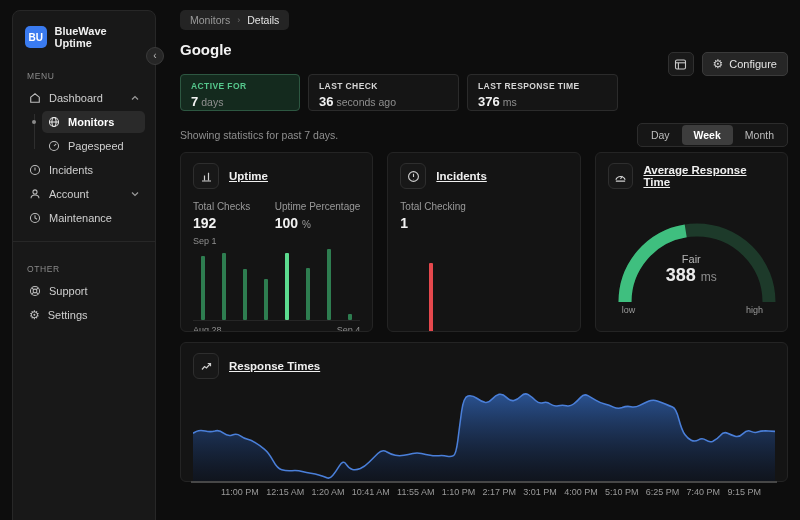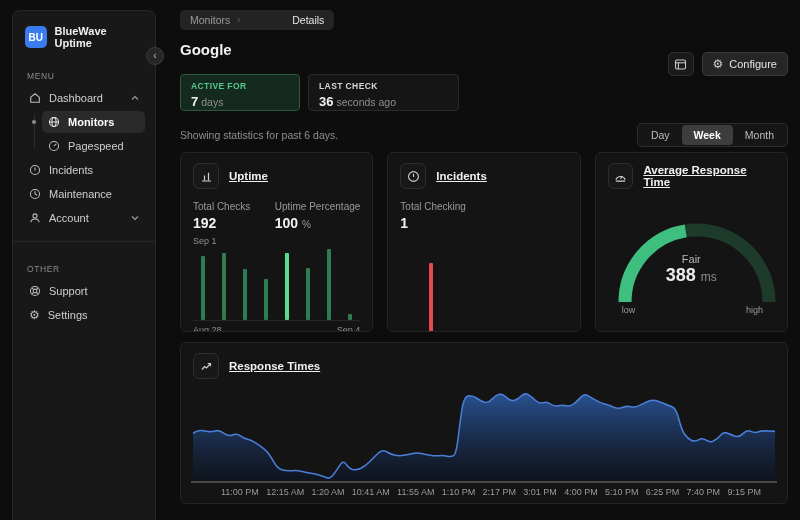--- a/index.html
+++ b/index.html
@@ -52,21 +52,21 @@
   .gear-glyph { font-size:12px; line-height:1; color:#bdbdbd; }
 
   
   main { flex:1; padding:10px 12px 0 12px; position:relative; }
   .breadcrumb {
     display:inline-flex; align-items:center; gap:7px;
     background:#242424; border-radius:5px; padding:4px 10px; font-size:10.5px;
   }
   .bc-a { color:#9a9a9a; cursor:pointer; }
   .bc-sep { color:#6e6e6e; font-size:9px; }
-  .bc-b { color:#e4e4e4; cursor:pointer;margin-left:45px; }
+  .bc-b { color:#e4e4e4; cursor:pointer; }
 
   .page-title { margin-top:11px; font-size:15px; font-weight:bold; color:#f2f2f2; }
   .sub-row { margin-top:5px; display:flex; align-items:center; gap:6px; }
   .status-dot {
     width:7px; height:7px; border-radius:50%; background:#35c57c;
     box-shadow:0 0 0 2.5px rgba(53,197,124,.22);
   }
   .mon-url { font-size:11px; font-weight:600; color:#e0e0e0; }
   .sub-sep { color:#777; font-size:9px; }
   .sub-note { font-size:10.5px; color:#8f8f8f; }
@@ -142,21 +142,21 @@
   .gauge-wrap { position:relative; margin-top:24px; height:104px; }
   .gauge-wrap svg { display:block; margin:0 auto; }
   .gauge-center { position:absolute; left:0; right:0; top:40px; text-align:center; }
   .gauge-status { font-size:11px; color:#b5b5b5; }
   .gauge-value { font-size:18px; font-weight:bold; color:#ececec; }
   .gauge-unit { font-size:12px; font-weight:normal; color:#8f8f8f; }
   .gauge-low  { position:absolute; bottom:2px; left:14px;  font-size:9px; color:#9a9a9a; }
   .gauge-high { position:absolute; bottom:2px; right:12px; font-size:9px; color:#9a9a9a; }
 
   .response-card {
-    margin-top:10px; height:162px; background:#141414;
+    margin-top:10px; height:140px; background:#141414;
     border:1px solid #242424; border-radius:6px; padding:10px 12px 6px;
   }
   .rt-chart { margin-top:6px; }
   .rt-chart svg { display:block; width:100%; height:96px; }
   .rt-axis { border-top:2px solid #474747; margin:0 -2px; }
   .rt-labels {
     display:flex; justify-content:space-between; padding:4px 14px 0 28px;
     font-size:9px; color:#9a9a9a;
   }
 </style>
@@ -207,35 +207,35 @@
         <svg width="12" height="12" viewBox="0 0 14 14" fill="none" stroke="#bdbdbd" stroke-width="1.2">
             <circle cx="7" cy="7" r="5.3"></circle>
             <line x1="7" y1="4" x2="7" y2="7.6"></line>
             <line x1="7" y1="9.8" x2="7" y2="10"></line>
           </svg>
         <span>Incidents</span>
       </div>
 
       <div class="mi">
         <svg width="12" height="12" viewBox="0 0 14 14" fill="none" stroke="#bdbdbd" stroke-width="1.2">
-            <circle cx="7" cy="7" r="5.3"></circle>
-            <polyline points="7,3.8 7,7 9.4,8.4"></polyline>
-          </svg>
-        <span>Maintenance</span>
-      </div>
-
-      <div class="mi">
-        <svg width="12" height="12" viewBox="0 0 14 14" fill="none" stroke="#bdbdbd" stroke-width="1.2">
             <circle cx="7" cy="4.6" r="2.4"></circle>
             <path d="M2.4 12 C2.4 9.4 4.4 8.2 7 8.2 C9.6 8.2 11.6 9.4 11.6 12"></path>
           </svg>
         <span>Account</span>
         <svg class="chev" width="8" height="8" viewBox="0 0 8 8" fill="none" stroke="#9a9a9a" stroke-width="1.2">
             <polyline points="1,2.5 4,5.5 7,2.5"></polyline>
           </svg>
+      </div>
+
+      <div class="mi">
+        <svg width="12" height="12" viewBox="0 0 14 14" fill="none" stroke="#bdbdbd" stroke-width="1.2">
+            <circle cx="7" cy="7" r="5.3"></circle>
+            <polyline points="7,3.8 7,7 9.4,8.4"></polyline>
+          </svg>
+        <span>Maintenance</span>
       </div>
 
       <div class="side-divider"></div>
 
       <div class="menu-label">OTHER</div>
 
       <div class="mi">
         <svg width="12" height="12" viewBox="0 0 14 14" fill="none" stroke="#bdbdbd" stroke-width="1.2">
             <circle cx="7" cy="7" r="5.3"></circle>
             <circle cx="7" cy="7" r="2.2"></circle>
@@ -283,24 +283,28 @@
 
     <div class="stats-row">
       <div class="stat-box accent">
         <div class="stat-label">ACTIVE FOR</div>
         <div class="stat-value-row"><span class="stat-value">7</span><span class="stat-unit">days</span></div>
       </div>
       <div class="stat-box">
         <div class="stat-label">LAST CHECK</div>
         <div class="stat-value-row"><span class="stat-value">36</span><span class="stat-unit">seconds ago</span></div>
       </div>
+      <div class="stat-box">
+        <div class="stat-label">LAST RESPONSE TIME</div>
+        <div class="stat-value-row"><span class="stat-value">376</span><span class="stat-unit">ms</span></div>
+      </div>
     </div>
 
     <div class="note-row">
-      <div class="stats-note">Showing statistics for past 6 days.</div>
+      <div class="stats-note">Showing statistics for past 7 days.</div>
       <div class="toggle">
         <div class="toggle-opt">Day</div>
         <div class="toggle-opt selected">Week</div>
         <div class="toggle-opt">Month</div>
       </div>
     </div>
 
     <div class="cards-row">
 
       <div class="card">

